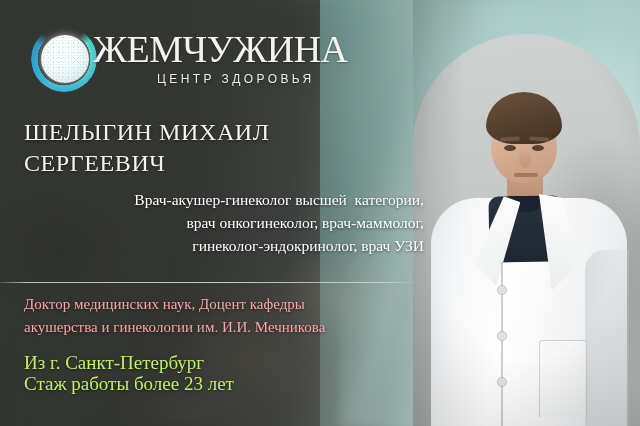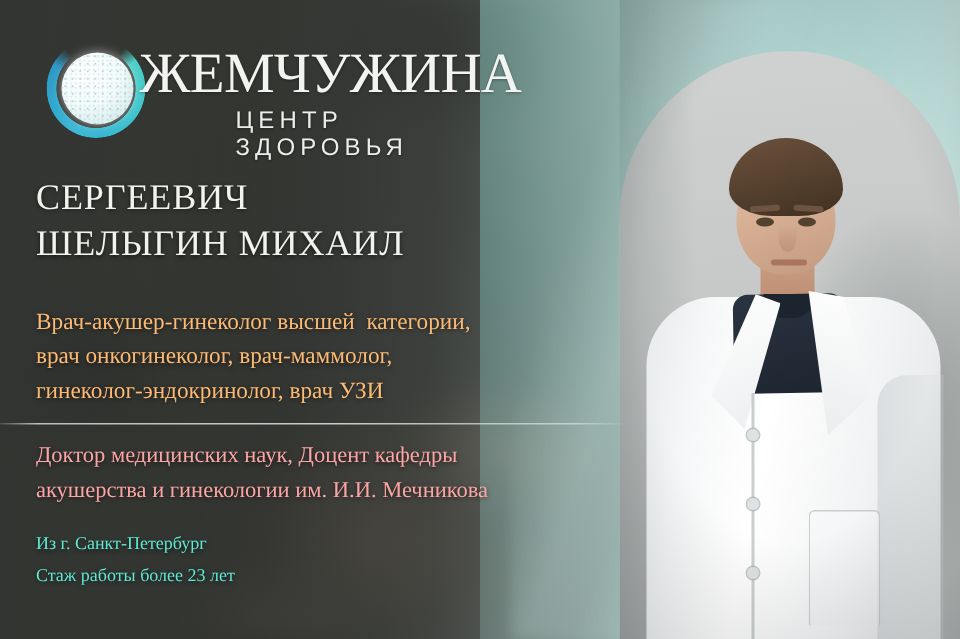--- a/index.html
+++ b/index.html
@@ -284,21 +284,21 @@
     font-size: 38px;
     line-height: 1;
     letter-spacing: -0.5px;
     color: #f3f4f2;
     font-family: "Liberation Serif", "DejaVu Serif", serif;
     text-shadow: 0 1px 2px rgba(0,0,0,.35);
   }
   .logo-sub {
     position: absolute;
     left: 126px; top: 48px;
-    font-size: 16px;
+    font-size: 12px;
     letter-spacing: 3.4px;
     color: #eceeec;
     font-family: "Liberation Sans", sans-serif;
     text-shadow: 0 1px 2px rgba(0,0,0,.4);
   }
 
   
   .name {
     position: absolute;
     left: 24px; top: 117px;
@@ -306,26 +306,27 @@
     font-size: 24px;
     line-height: 31px;
     letter-spacing: .6px;
     color: #f2f2ef;
     text-shadow: 0 1px 3px rgba(0,0,0,.55);
   }
   .name div { white-space: nowrap; }
 
   .specialty {
     position: absolute;
-    left: 24px; top: 203px;
+    left: 24px; top: 188px;
     width: 400px;
     font-size: 15.5px;
     line-height: 23px;
-    color: #fdba74;
+    color: #ffffff;
     text-shadow: 0 1px 3px rgba(0,0,0,.55);
+    text-align: right;
   }
   .specialty div { white-space: pre; }
 
   .divider {
     position: absolute;
     left: 0; top: 282px;
     width: 418px; height: 1px;
     background: linear-gradient(90deg,
       rgba(225,230,228,.15) 0%,
       rgba(232,238,236,.75) 6%,
@@ -344,23 +345,23 @@
     text-shadow: 0 1px 3px rgba(0,0,0,.55);
   }
   .degree div { white-space: pre; }
 
   .footer {
     position: absolute;
     left: 24px; top: 352px;
     width: 360px;
   }
   .footer-line {
-    font-size: 12px;
+    font-size: 19px;
     line-height: 21px;
-    color: #5eead4;
+    color: #bef264;
     text-shadow: 0 1px 3px rgba(0,0,0,.55);
     white-space: pre;
   }
   .date {
     margin-top: 2px;
     font-size: 25px;
     line-height: 30px;
     letter-spacing: .5px;
     color: #35dcdc;
     text-shadow: 0 1px 4px rgba(0,0,0,.5);
@@ -409,22 +410,22 @@
     <div class="logo-mark">
       <div class="logo-arc"></div>
       <div class="logo-pearl"></div>
       <div class="logo-pearl-speckle"></div>
     </div>
     <div class="logo-word">ЖЕМЧУЖИНА</div>
     <div class="logo-sub">ЦЕНТР ЗДОРОВЬЯ</div>
   </div>
 
   <div class="name">
+    <div>ШЕЛЫГИН МИХАИЛ</div>
     <div>СЕРГЕЕВИЧ</div>
-    <div>ШЕЛЫГИН МИХАИЛ</div>
   </div>
 
   <div class="specialty">
     <div>Врач-акушер-гинеколог высшей  категории,</div>
     <div>врач онкогинеколог, врач-маммолог,</div>
     <div>гинеколог-эндокринолог, врач УЗИ</div>
   </div>
 
   <div class="divider"></div>
 

